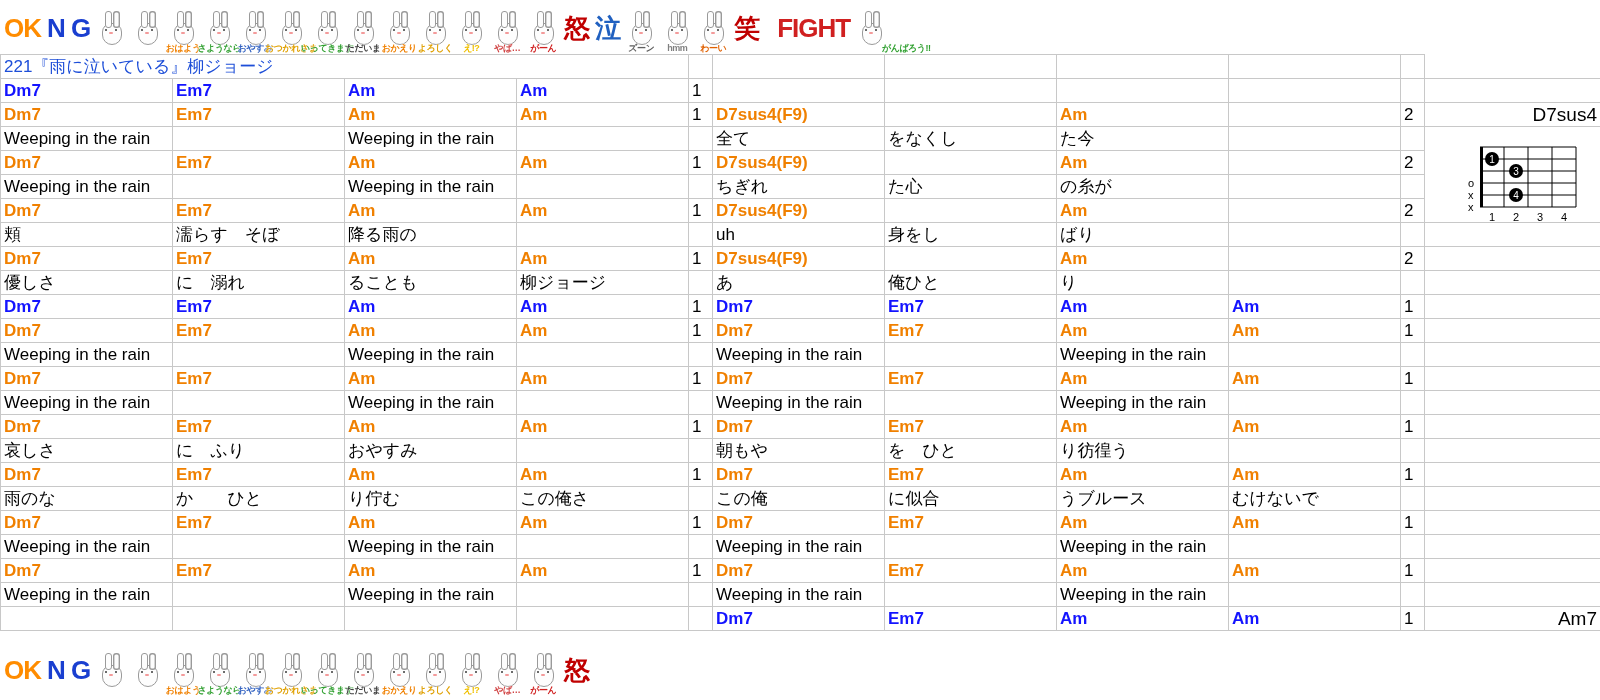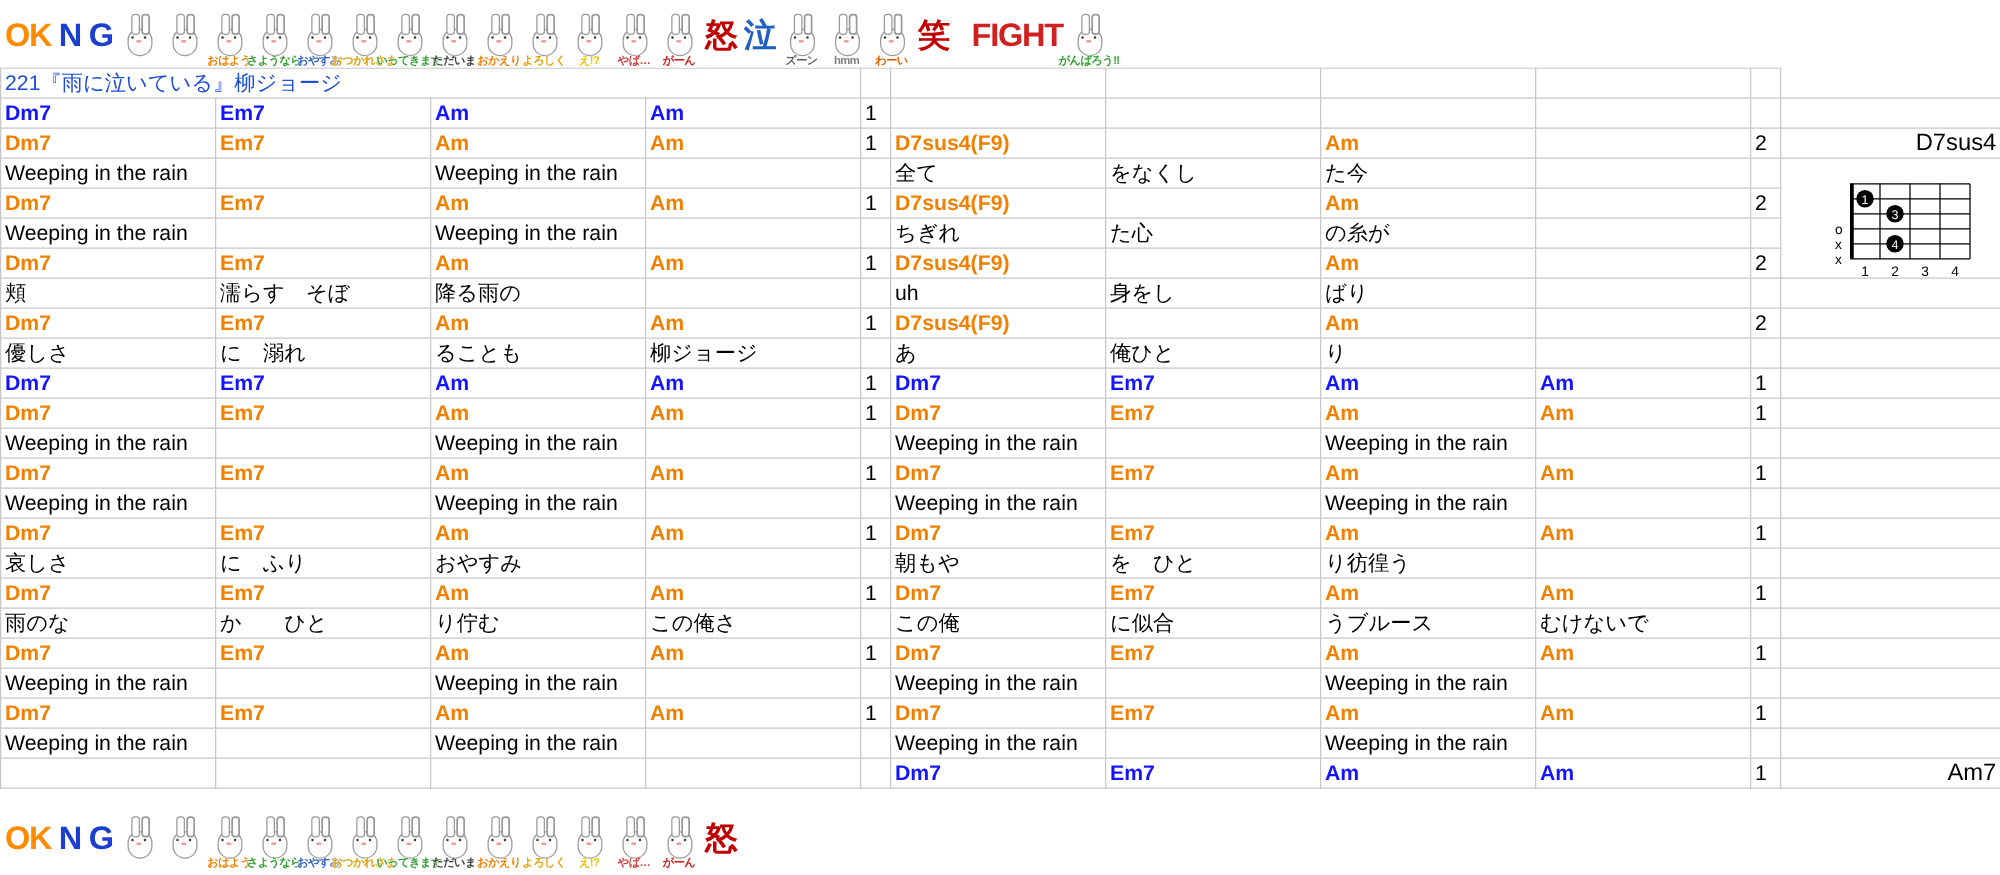--- a/index.html
+++ b/index.html
@@ -372,21 +372,21 @@
       <div class="big" style="color: rgb(208, 32, 32); margin-left: 12px;">FIGHT</div>
     </div>
     <div class="sticker">
       <div class="bun">
         <div class="face">
           <i class="l"></i>
           <i class="r"></i>
           <b></b>
         </div>
       </div>
-      <div class="cap" style="color: rgb(48, 160, 48);">がんばろう!!</div>
+      <div class="cap" style="color: rgb(48, 160, 48); margin-left: 35px;">がんばろう!!</div>
     </div>
   </div>
 
 <div class="sheet-wrap">
   <table class="sheet">
     <colgroup>
       <col class="c0">
         <col class="c1">
         <col class="c2">
         <col class="c3">

